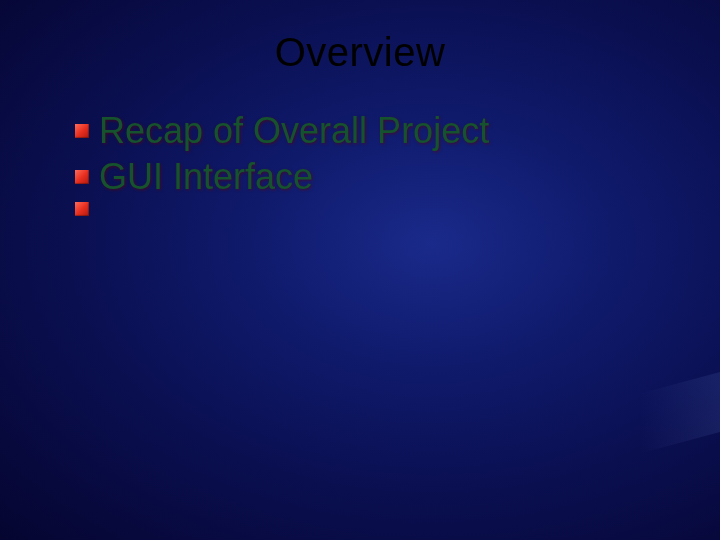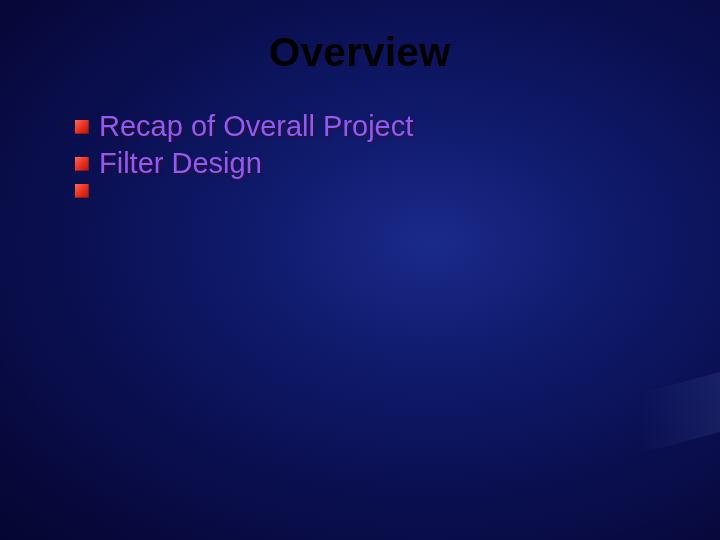--- a/index.html
+++ b/index.html
@@ -8,21 +8,21 @@
       height: 540px;
       background: radial-gradient(ellipse at 60% 45%, #1a2a8a 0%, #0f1a6b 30%, #0a0f50 60%, #050530 100%);
       font-family: Arial, "Helvetica Neue", Helvetica, sans-serif;
       overflow: hidden;
       position: relative;
     }
     .slide-title {
       text-align: center;
       color: #000000;
       font-size: 40px;
-      font-weight: bold;
+      font-weight: normal;
       padding-top: 30px;
       padding-bottom: 35px;
       letter-spacing: 0.5px;
     }
     .content {
       padding-left: 75px;
     }
     .bullet-item {
       display: flex;
       align-items: center;
@@ -30,22 +30,22 @@
     }
     .bullet-marker {
       width: 14px;
       height: 14px;
       background: linear-gradient(135deg, #ff6b5b 0%, #e83020 50%, #b01810 100%);
       margin-right: 10px;
       flex-shrink: 0;
       box-shadow: inset -1px -1px 1px rgba(0,0,0,0.3);
     }
     .bullet-text {
-      color: #8b5cf6;
-      font-size: 29px;
+      color: #14532d;
+      font-size: 36px;
       font-weight: normal;
       text-shadow: 1px 1px 3px rgba(100,0,0,0.6);
     }
     .corner-accent {
       position: absolute;
       bottom: 100px;
       right: -20px;
       width: 100px;
       height: 60px;
       background: linear-gradient(to left, rgba(80,100,180,0.25), transparent);
@@ -58,20 +58,20 @@
 
 <h1 class="slide-title">Overview</h1>
 
 <div class="content">
   <div class="bullet-item">
     <span class="bullet-marker"></span>
     <span class="bullet-text">Recap of Overall Project</span>
   </div>
   <div class="bullet-item">
     <span class="bullet-marker"></span>
-    <span class="bullet-text">Filter Design</span>
+    <span class="bullet-text">GUI Interface</span>
   </div>
   <div class="bullet-item">
     <span class="bullet-marker"></span>
   </div>
 </div>
 
 <div class="corner-accent"></div>
 
 </body></html>

